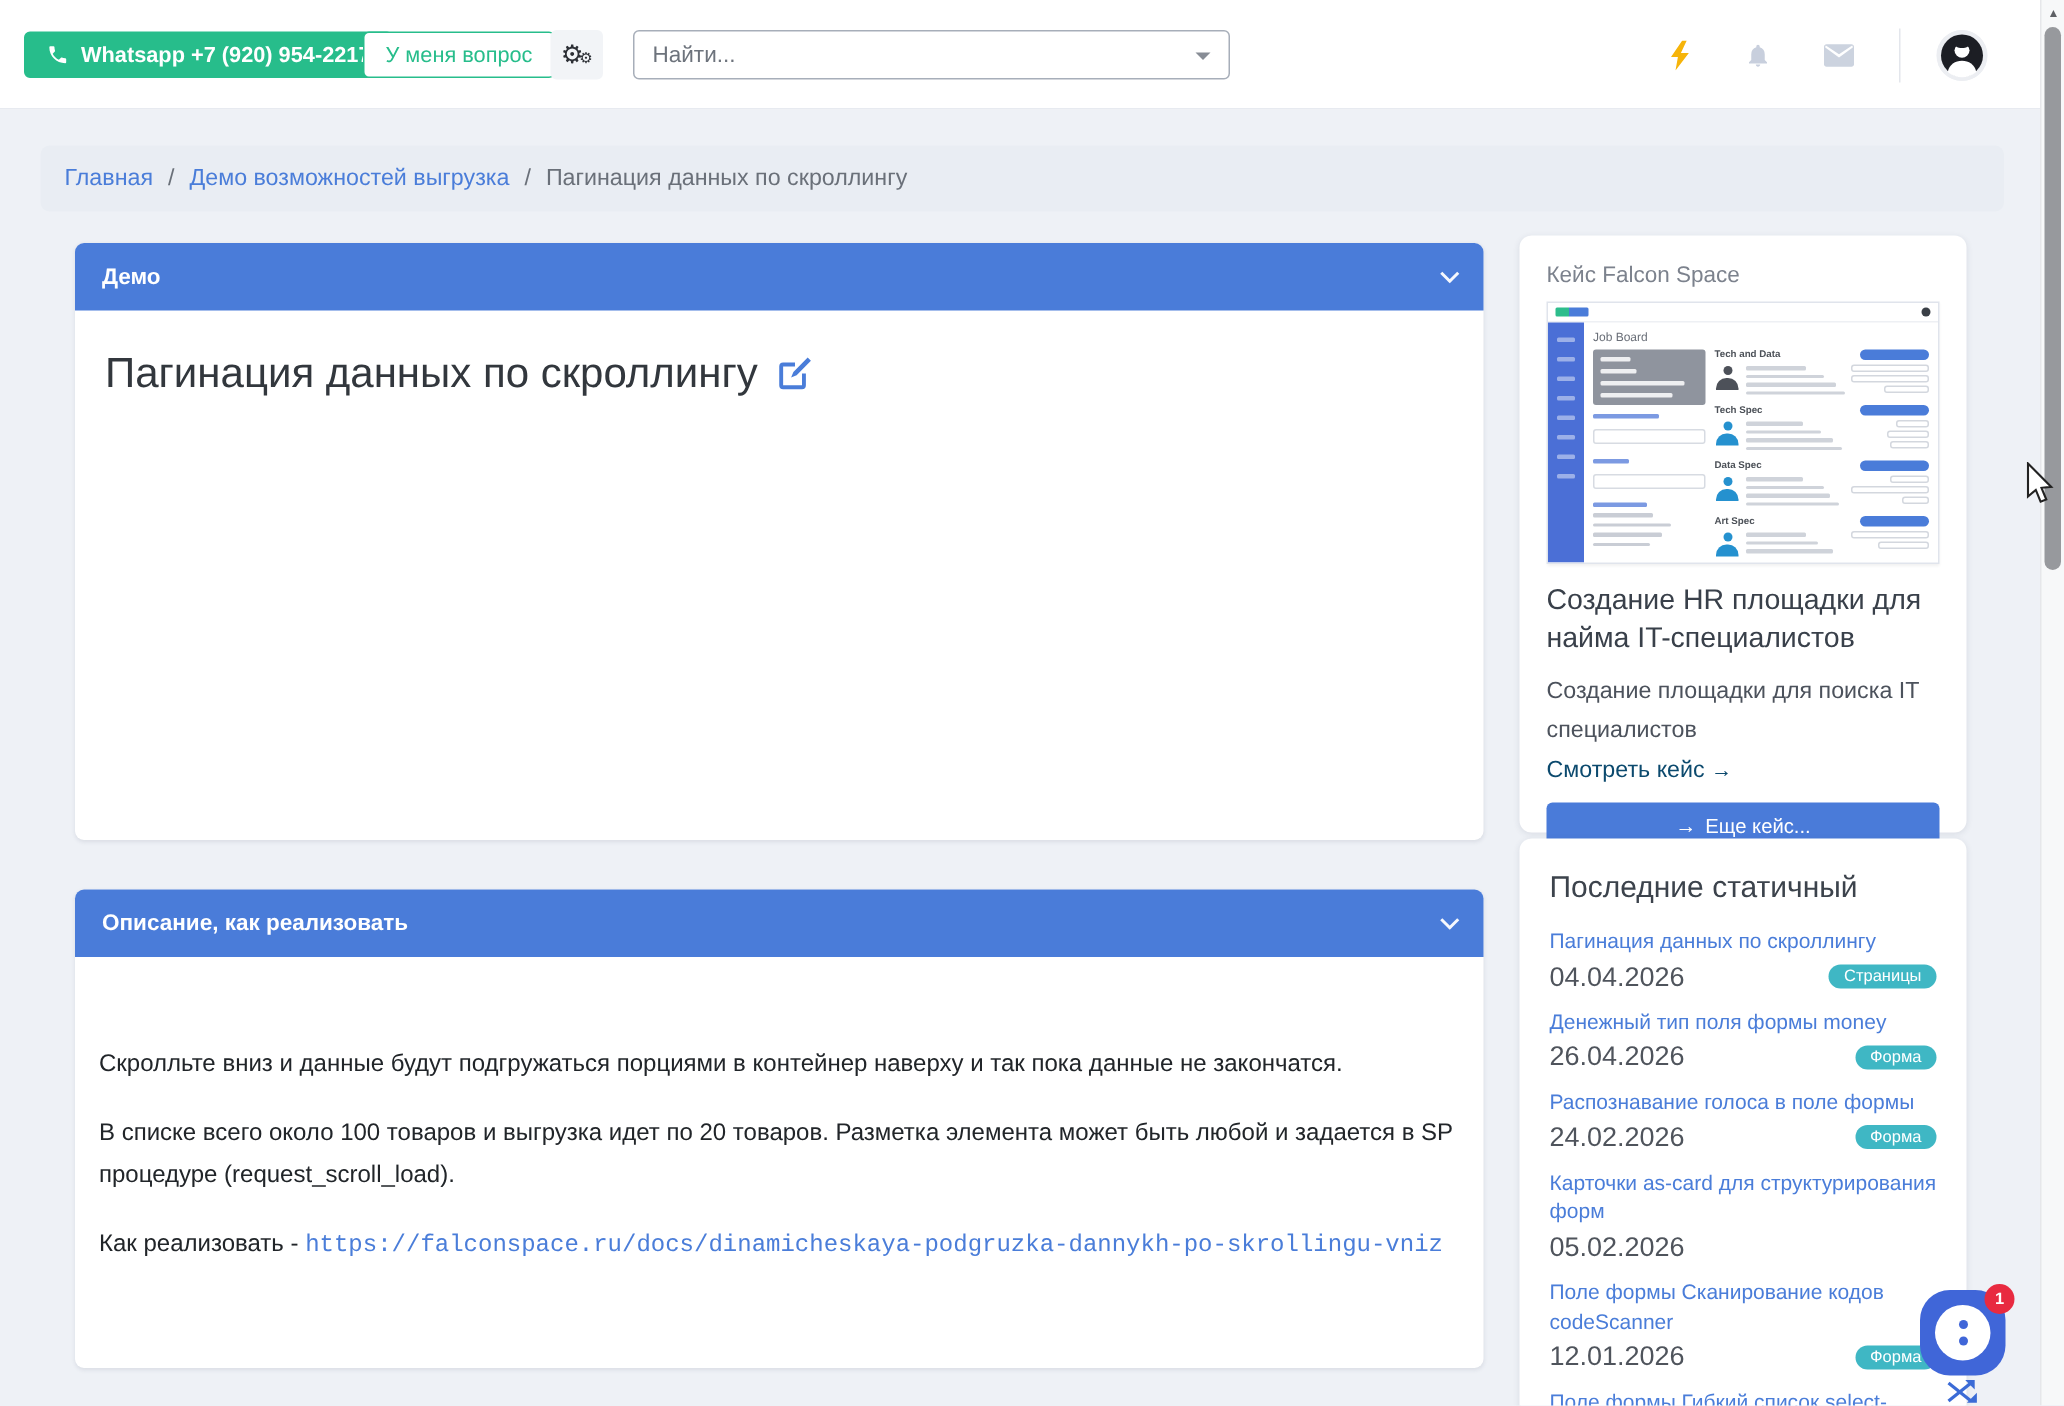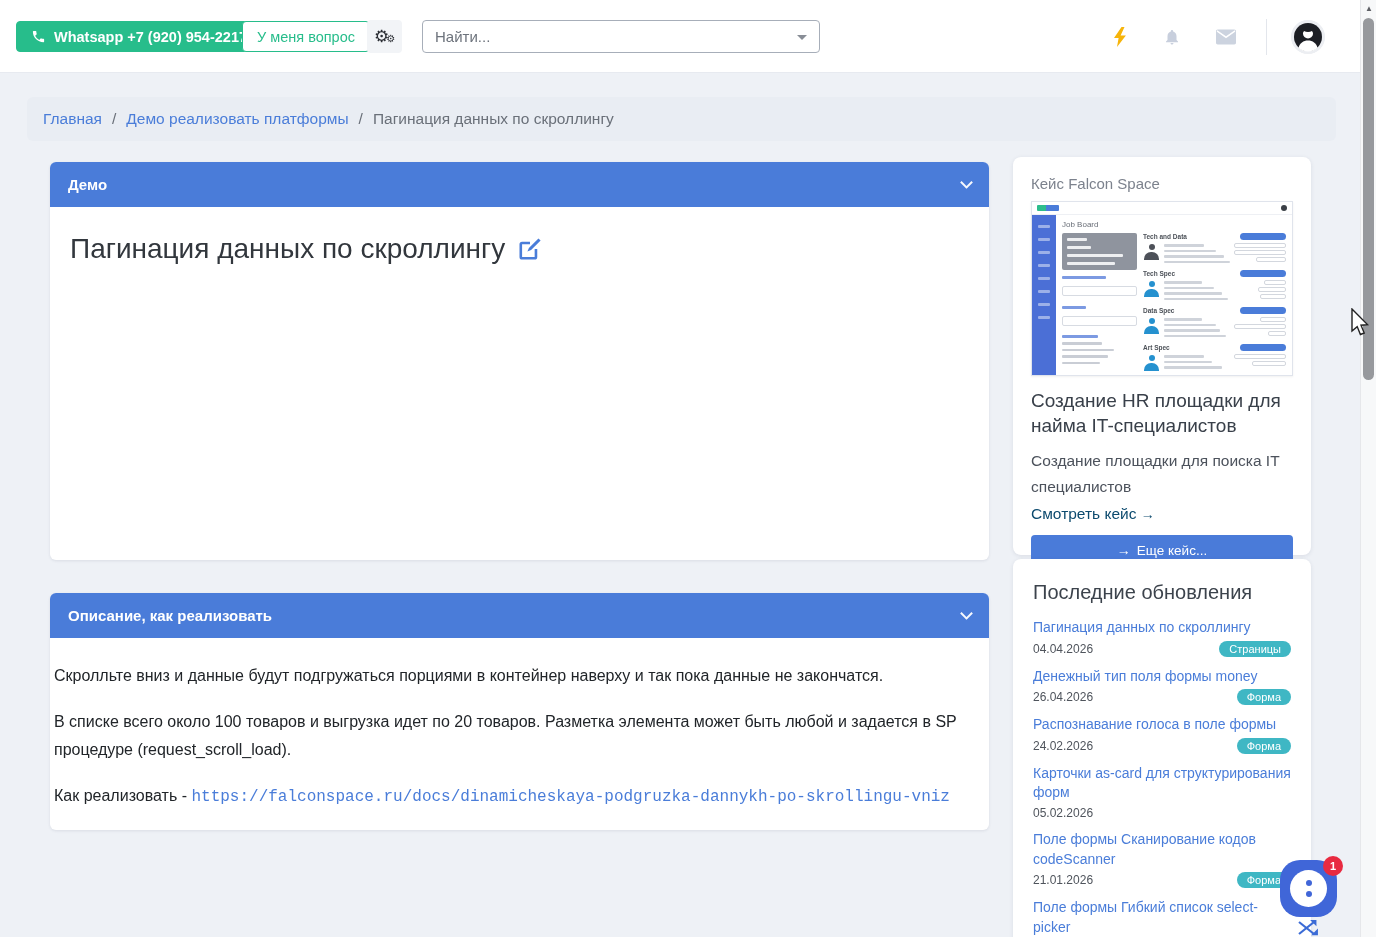--- a/index.html
+++ b/index.html
@@ -75,21 +75,21 @@
     border-right:2px solid rgba(255,255,255,.95); border-bottom:2px solid rgba(255,255,255,.95);
     transform:rotate(45deg);
   }
   .panel-body-demo { height:353px; padding:20px; }
   .demo-title-row { display:flex; align-items:center; gap:12px; margin:6px 0 14px 0; }
   .demo-title { font-size:28px; font-weight:400; color:#32373d; }
   .alert-warning {
     background:#efb62f; color:#443f2c; font-size:15px; line-height:25px;
     padding:9px 14px; border-radius:2px; width:899px;
   }
-  .panel-body-desc { height:192px; padding:24px 4px; font-size:16px; line-height:1.75; color:#212529; }
+  .panel-body-desc { height:240px; padding:24px 16px; font-size:16px; line-height:1.75; color:#212529;margin-top:34px; }
   .panel-body-desc p { margin-bottom:18px; }
   .doc-link { color:#4a7dd9; text-decoration:none; cursor:pointer;font-family:Liberation Mono, monospace; }
   
   .right-col { position:absolute; left:1013px; top:157px; width:298px; }
   .card { background:#fff; border-radius:8px; box-shadow:0 1px 4px rgba(40,50,80,.10); }
   .case-card { height:398px; padding:18px; margin-bottom:4px; }
   .case-label { color:#7c828d; font-size:15px; margin-bottom:9px; }
   .case-title { font-size:19px; color:#39404a; line-height:1.32; margin:12px 0 10px 0; font-weight:400; }
   .case-sub { font-size:15.5px; color:#4c525c; line-height:1.65; margin-bottom:6px; font-weight:400; }
   .case-link { color:#0c4a6e; font-size:15.5px; text-decoration:none; cursor:pointer; }
@@ -129,21 +129,21 @@
   .thumb-lines { flex:1; padding-top:1px; }
   .thumb-lines i { display:block; height:2.5px; background:#cfd3da; margin-bottom:3px; border-radius:1px; width:55px; }
   .thumb-tags { width:52px; }
   .thumb-tags i { display:block; height:5px; border:1px solid #d3d7de; border-radius:2px; margin-bottom:2px; }
   
   .updates-card { min-height:377px; padding:22px 20px; }
   .updates-title { font-size:20px; color:#3c434c; font-weight:400; margin-bottom:14px; }
   .upd-item { margin-bottom:10px; }
   .upd-link { color:#4a7dd9; font-size:14px; line-height:1.4; text-decoration:none; cursor:pointer; display:block; }
   .upd-meta { display:flex; justify-content:space-between; align-items:center; margin-top:3px; }
-  .upd-date { font-size:12px; color:#4f545c; }
+  .upd-date { font-size:18px; color:#4f545c; }
   .upd-badge {
     background:#3fb7c4; color:#fff; font-size:11px; padding:2px 10px;
     border-radius:10px; white-space:nowrap;
   }
   .upd-badge:empty { display:none; }
   .upd-date:empty { display:none; }
   
   .chat-widget {
     position:absolute; left:1280px; top:860px; width:57px; height:57px;
     background:#4066d8; border-radius:20px; z-index:20; cursor:pointer;
@@ -213,21 +213,21 @@
           <path fill="#ffffff" d="M7.5 28c1-5 5-7.5 9.5-7.5s8.5 2.5 9.5 7.5c-2.6 2.2-5.9 3.5-9.5 3.5S10.1 30.2 7.5 28z"></path>
           <path fill="#1c1e24" d="M11 9c2-3 10-3 12 0 1 1.6 1 5 0 7-0.4-2.8-1-4-2-5-2.4 1.4-5.6 1.4-8 0-1 1-1.6 2.2-2 5-1-2-1-5.4 0-7z"></path>
         </svg>
     </span>
   </div>
 </div>
 
 <div class="breadcrumb">
   <a class="bc-link">Главная</a>
   <span class="bc-sep">/</span>
-  <a class="bc-link">Демо реализовать платформы</a>
+  <a class="bc-link">Демо возможностей выгрузка</a>
   <span class="bc-sep">/</span>
   <span class="bc-current">Пагинация данных по скроллингу</span>
 </div>
 
 <div class="main-col">
 
   <div class="panel">
     <div class="panel-header">
       <span class="panel-header-title">Демо</span>
       <span class="chev"></span>
@@ -386,21 +386,21 @@
     <div class="case-title">Создание HR площадки для найма IT-специалистов</div>
     <div class="case-sub">Создание площадки для поиска IT специалистов</div>
     <a class="case-link"><span>Смотреть кейс</span> <span class="arrow-glyph">→</span></a>
     <button class="btn-more">
       <span class="arrow-glyph">→</span>
       <span>Еще кейс...</span>
     </button>
   </div>
 
   <div class="card updates-card">
-    <div class="updates-title">Последние обновления</div>
+    <div class="updates-title">Последние статичный</div>
 
     <div class="upd-item">
       <a class="upd-link">Пагинация данных по скроллингу</a>
       <div class="upd-meta">
           <span class="upd-date">04.04.2026</span>
           <span class="upd-badge">Страницы</span>
         </div>
     </div>
     <div class="upd-item">
       <a class="upd-link">Денежный тип поля формы money</a>
@@ -418,21 +418,21 @@
     </div>
     <div class="upd-item">
       <a class="upd-link">Карточки as-card для структурирования форм</a>
       <div class="upd-meta">
           <span class="upd-date">05.02.2026</span>
         </div>
     </div>
     <div class="upd-item">
       <a class="upd-link">Поле формы Сканирование кодов codeScanner</a>
       <div class="upd-meta">
-          <span class="upd-date">21.01.2026</span>
+          <span class="upd-date">12.01.2026</span>
           <span class="upd-badge">Форма</span>
         </div>
     </div>
     <div class="upd-item">
       <a class="upd-link">Поле формы Гибкий список select-picker</a>
 
     </div>
 
   </div>
 

